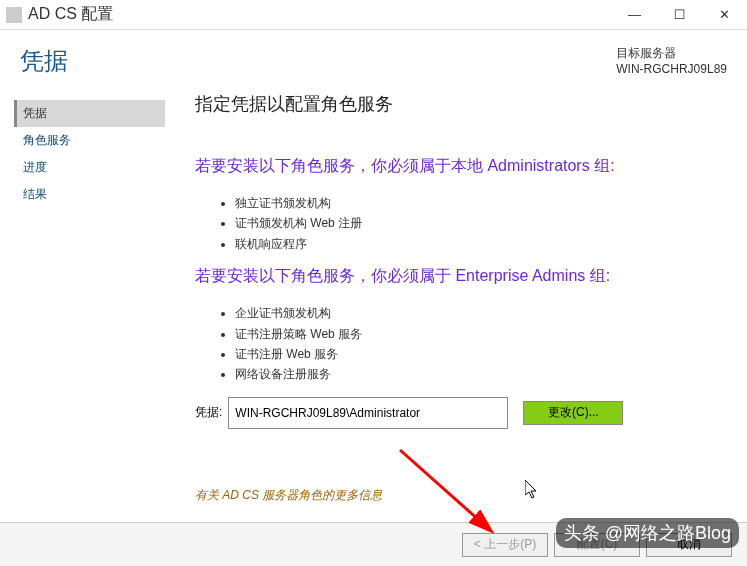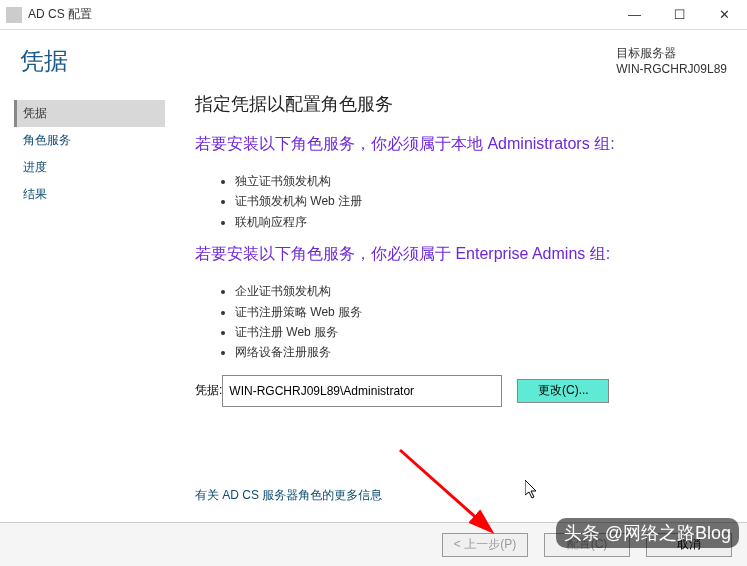--- a/index.html
+++ b/index.html
@@ -1,49 +1,49 @@
 <!DOCTYPE html>
 <html><head>
   <meta charset="utf-8">
   <style>
     * { box-sizing: border-box; margin: 0; padding: 0; }
     body { font-family: "Microsoft YaHei", "Segoe UI", sans-serif; font-size: 12px; background: #fff; width: 747px; height: 566px; overflow: hidden; position: relative; }
     
     .titlebar { height: 30px; display: flex; align-items: center; border-bottom: 1px solid #ddd; padding-left: 6px; }
     .titlebar .app-icon { width: 16px; height: 16px; background: #ccc; margin-right: 6px; display: inline-block; }
-    .titlebar .title { flex: 1; color: #333; font-size: 12px; }
+    .titlebar .title { flex: 1; color: #333; font-size: 16px; }
     .winbtns { display: flex; height: 100%; }
     .winbtn { width: 45px; display: flex; align-items: center; justify-content: center; color: #333; font-size: 13px; }
     
     .header { display: flex; padding: 15px 20px 15px 20px; }
     .header-left { flex: 1; }
     .header-title { font-size: 24px; color: #1a5a8a; font-weight: 300; }
     .header-right { font-size: 12px; color: #333; }
     .header-right .lbl { display: block; }
     .header-right .srv { display: block; font-weight: normal; }
     
     .body { display: flex; height: 420px; }
     .sidebar { width: 165px; padding: 8px 0 0 20px; }
     .side-item { padding: 5px 3px; color: #0c4a6e; cursor: default; font-size: 12px; }
     .side-item.active { background: #d8d8d8; color: #333; border-left: 3px solid #888; padding-left: 6px; margin-left: -6px; }
     
     .main { flex: 1; padding: 0 25px 0 30px; }
-    .main-title { font-size: 18px; color: #222; margin-bottom: 18px; font-weight: normal; }
+    .main-title { font-size: 18px; color: #222; margin-bottom: 40px; font-weight: normal; }
     .intro { font-size: 16px; color: #6d28d9; margin-bottom: 6px; }
     ul.list { margin: 16px 0 12px 40px; padding: 0; }
     ul.list li { font-size: 12px; color: #333; line-height: 1.7; list-style: disc; }
     
     .cred-row { display: flex; align-items: center; margin-top: 12px; }
-    .cred-lbl { font-size: 12px; }
+    .cred-lbl { font-size: 12px; margin-right: 6px; }
     .cred-input { width: 280px; height: 32px; border: 1px solid #888; padding: 2px 6px; font-size: 12px; }
-    .cred-btn { width: 92px; height: 24px; margin-left: 15px; border: 1px solid #888; background: #5eead4; font-size: 12px; cursor: pointer; }
+    .cred-btn { width: 100px; height: 24px; margin-left: 15px; border: 1px solid #888; background: #84cc16; font-size: 12px; cursor: pointer; }
     
-    .more-link { color: #0c4a6e; font-size: 12px; position: absolute; bottom: 62px; left: 195px; cursor: pointer; }
+    .more-link { color: #a16207; font-size: 12px; position: absolute; bottom: 62px; left: 195px; cursor: pointer; font-style: italic; }
     
-    .footer { position: absolute; bottom: 0; left: 0; right: 0; height: 44px; border-top: 1px solid #ccc; background: #f5f5f5; display: flex; align-items: center; justify-content: flex-end; padding-right: 15px; gap: 16px; }
+    .footer { position: absolute; bottom: 0; left: 0; right: 0; height: 44px; border-top: 1px solid #ccc; background: #f5f5f5; display: flex; align-items: center; justify-content: flex-end; padding-right: 15px; gap: 6px; }
     .footer .btn { height: 24px; min-width: 86px; border: 1px solid #999; background: #efefef; font-size: 12px; cursor: pointer; padding: 0 8px; }
     .footer .btn[disabled] { color: #999; background: #f0f0f0; cursor: default; }
     
     .watermark { position: absolute; bottom: 18px; right: 8px; color: #fff; background: rgba(0,0,0,.55); padding: 3px 8px; border-radius: 10px; font-size: 18px; }
     
     .arrow { position: absolute; left: 390px; top: 440px; pointer-events: none; }
     .cursor-arrow { position: absolute; left: 525px; top: 480px; font-size: 18px; pointer-events: none; }
   </style>
 </head>
 <body>

